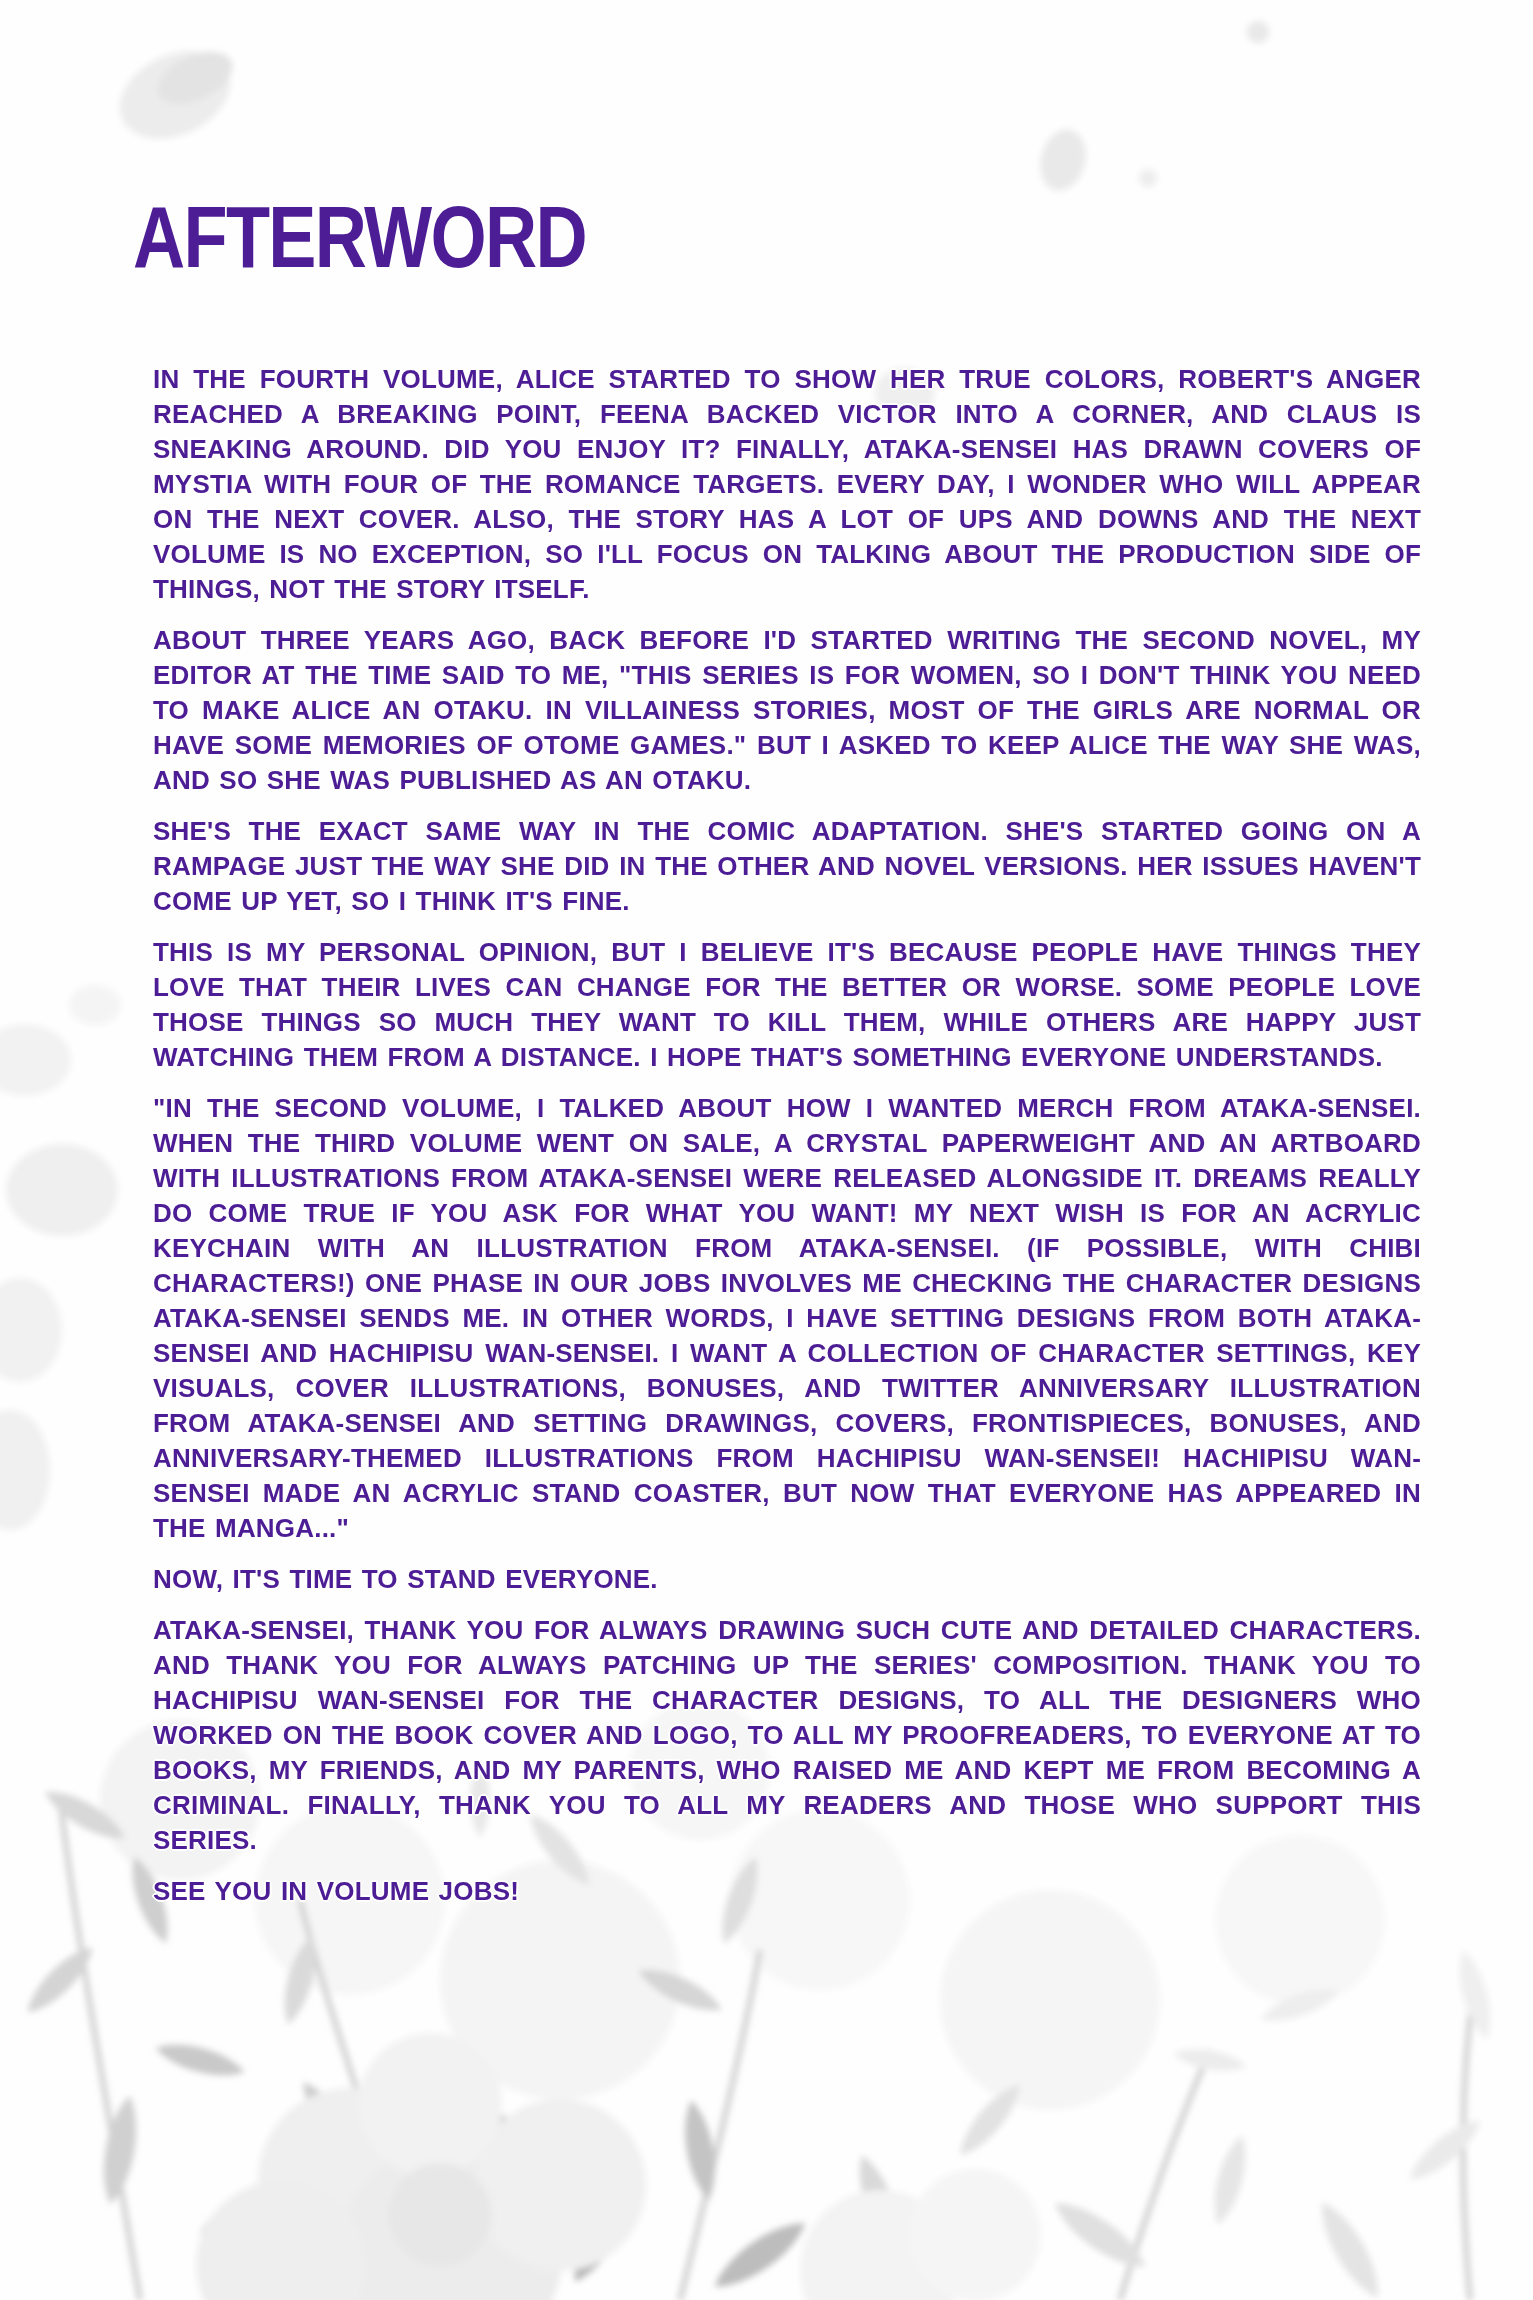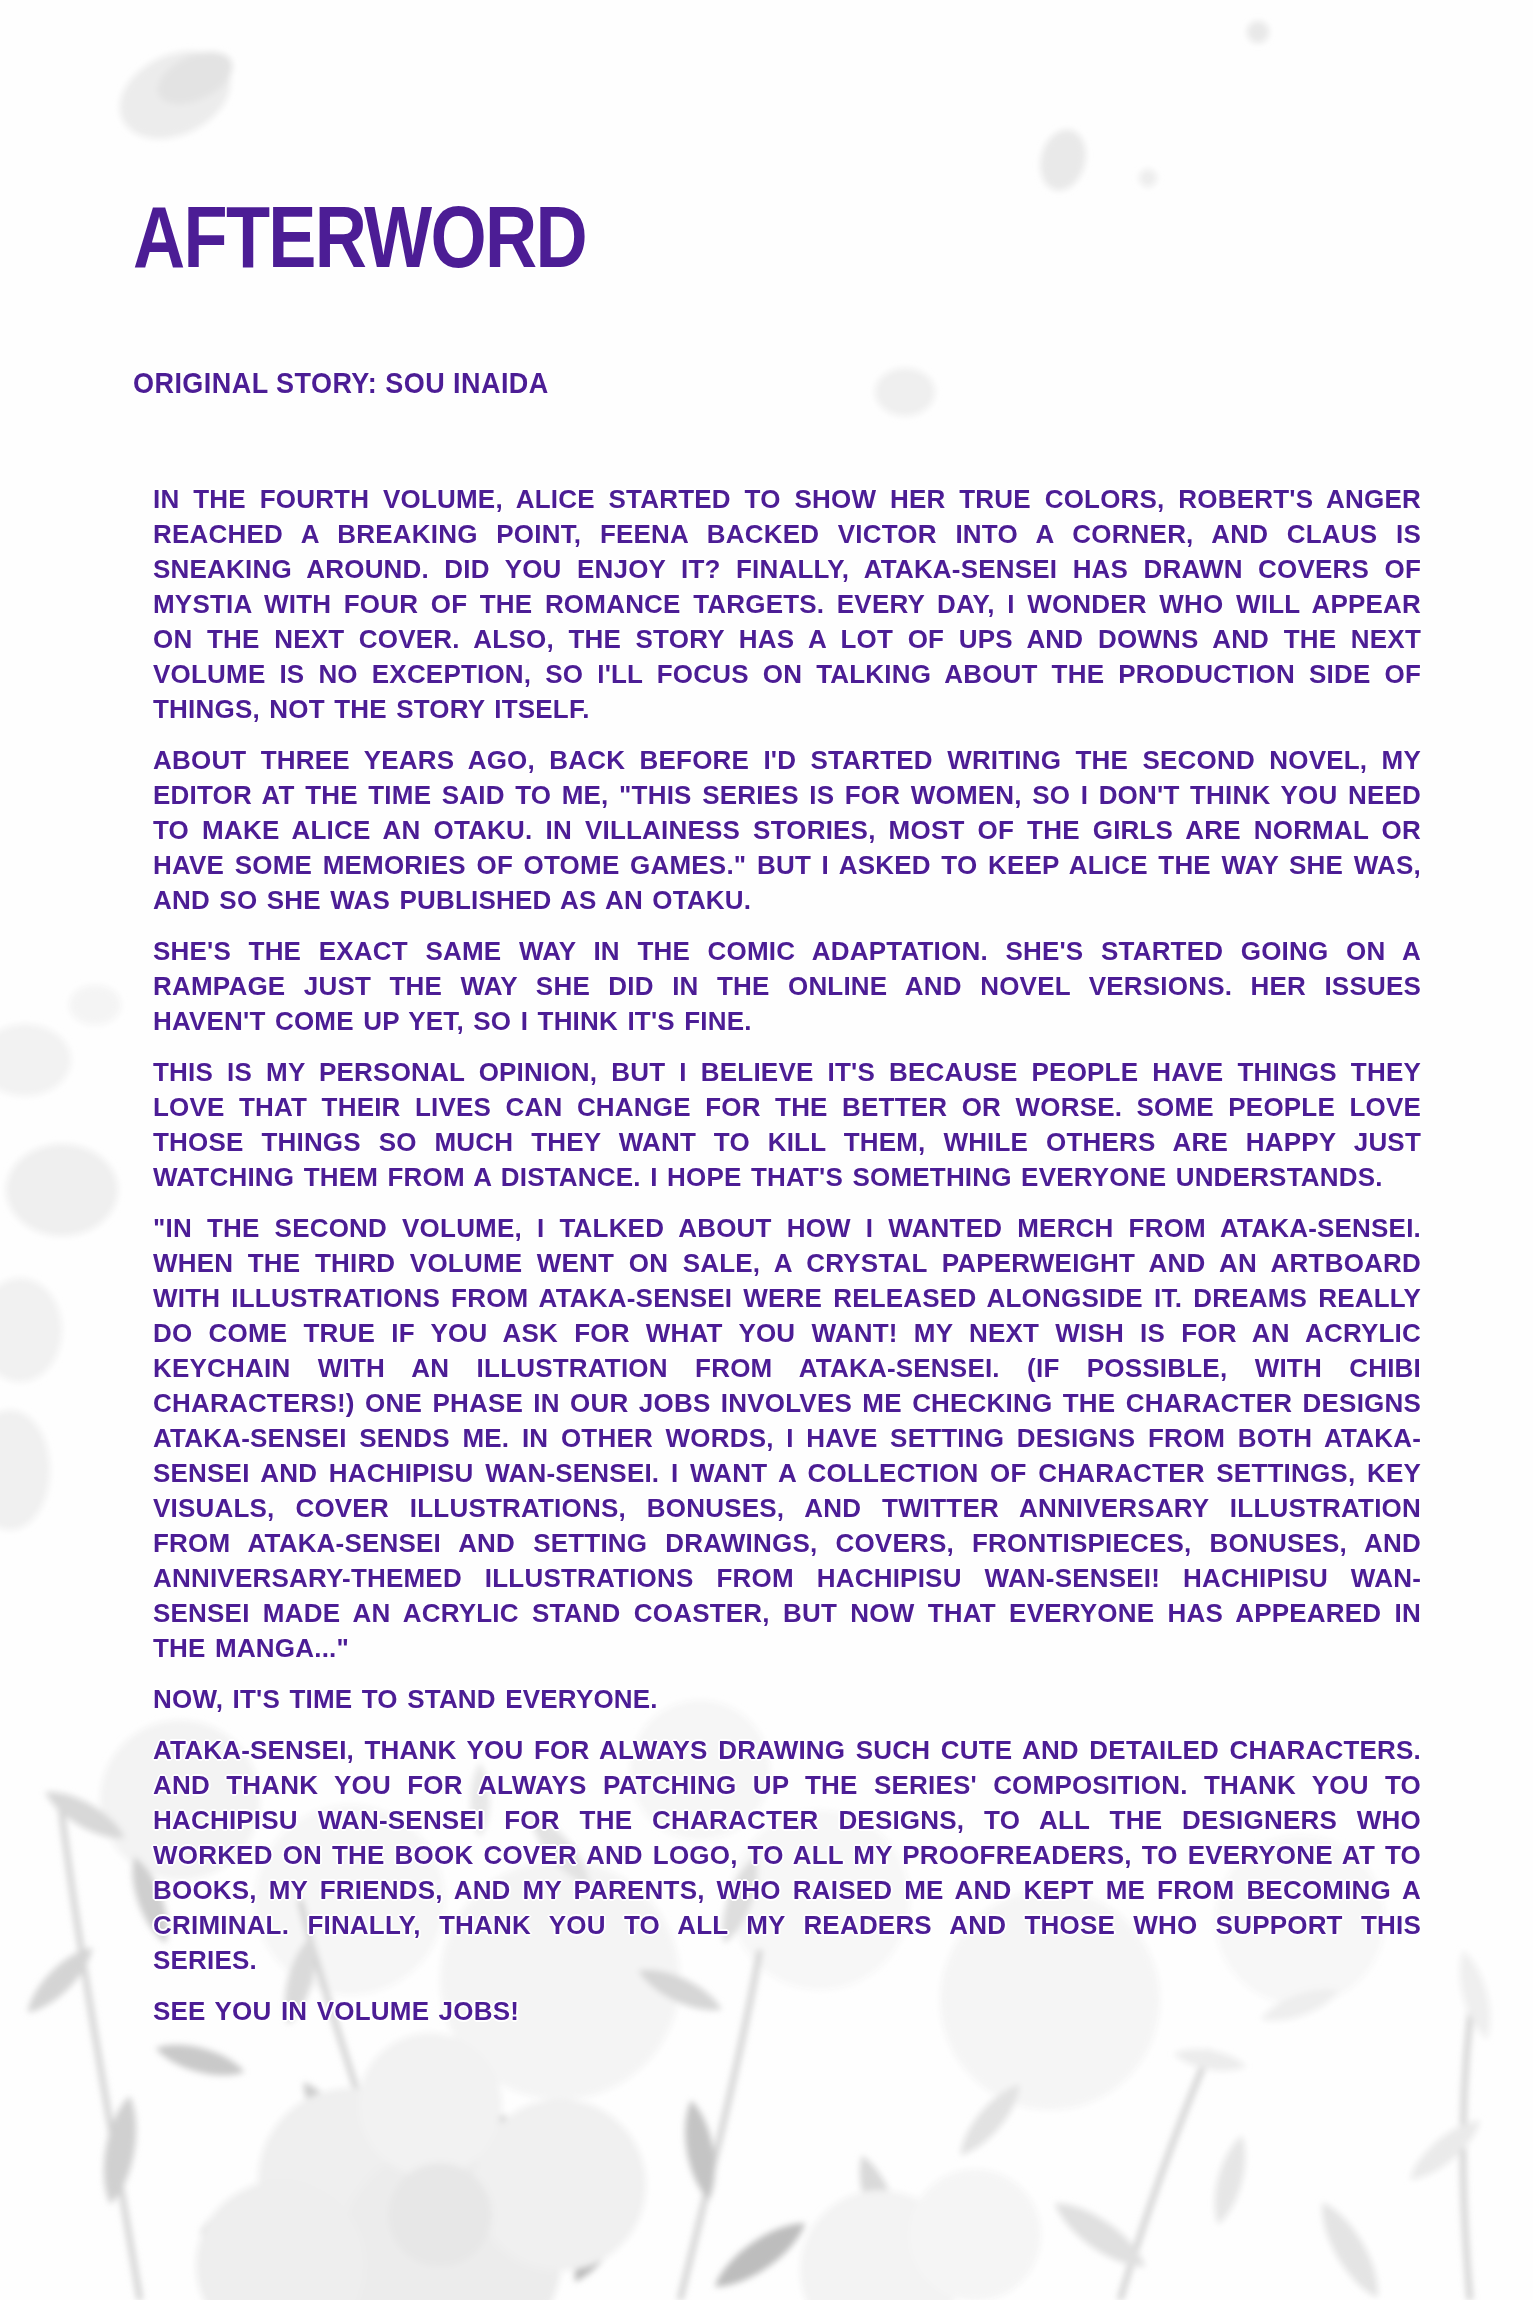--- a/index.html
+++ b/index.html
@@ -120,26 +120,23 @@
       <circle cx="280" cy="2265" r="84" fill="#eeeeee"></circle>
       <circle cx="440" cy="2215" r="52" fill="#e7e7e7"></circle>
       <circle cx="880" cy="2270" r="80" fill="#f3f3f3"></circle>
       <circle cx="975" cy="2235" r="66" fill="#f5f5f5"></circle>
     </g>
   </g>
 </svg>
 
 <div class="content">
   <h1 class="page-title">AFTERWORD</h1>
-  <div>
-    <div class="byline">ORIGINAL STORY: SOU INAIDA</div>
-  </div>
   <div class="paragraphs">
     <p>IN THE FOURTH VOLUME, ALICE STARTED TO SHOW HER TRUE COLORS, ROBERT'S ANGER REACHED A BREAKING POINT, FEENA BACKED VICTOR INTO A CORNER, AND CLAUS IS SNEAKING AROUND. DID YOU ENJOY IT? FINALLY, ATAKA-SENSEI HAS DRAWN COVERS OF MYSTIA WITH FOUR OF THE ROMANCE TARGETS. EVERY DAY, I WONDER WHO WILL APPEAR ON THE NEXT COVER. ALSO, THE STORY HAS A LOT OF UPS AND DOWNS AND THE NEXT VOLUME IS NO EXCEPTION, SO I'LL FOCUS ON TALKING ABOUT THE PRODUCTION SIDE OF THINGS, NOT THE STORY ITSELF.</p>
     <p>ABOUT THREE YEARS AGO, BACK BEFORE I'D STARTED WRITING THE SECOND NOVEL, MY EDITOR AT THE TIME SAID TO ME, "THIS SERIES IS FOR WOMEN, SO I DON'T THINK YOU NEED TO MAKE ALICE AN OTAKU. IN VILLAINESS STORIES, MOST OF THE GIRLS ARE NORMAL OR HAVE SOME MEMORIES OF OTOME GAMES." BUT I ASKED TO KEEP ALICE THE WAY SHE WAS, AND SO SHE WAS PUBLISHED AS AN OTAKU.</p>
-    <p>SHE'S THE EXACT SAME WAY IN THE COMIC ADAPTATION. SHE'S STARTED GOING ON A RAMPAGE JUST THE WAY SHE DID IN THE ONLINE AND NOVEL VERSIONS. HER ISSUES HAVEN'T COME UP YET, SO I THINK IT'S FINE.</p>
+    <p>SHE'S THE EXACT SAME WAY IN THE COMIC ADAPTATION. SHE'S STARTED GOING ON A RAMPAGE JUST THE WAY SHE DID IN THE OTHER AND NOVEL VERSIONS. HER ISSUES HAVEN'T COME UP YET, SO I THINK IT'S FINE.</p>
     <p>THIS IS MY PERSONAL OPINION, BUT I BELIEVE IT'S BECAUSE PEOPLE HAVE THINGS THEY LOVE THAT THEIR LIVES CAN CHANGE FOR THE BETTER OR WORSE. SOME PEOPLE LOVE THOSE THINGS SO MUCH THEY WANT TO KILL THEM, WHILE OTHERS ARE HAPPY JUST WATCHING THEM FROM A DISTANCE. I HOPE THAT'S SOMETHING EVERYONE UNDERSTANDS.</p>
     <p>"IN THE SECOND VOLUME, I TALKED ABOUT HOW I WANTED MERCH FROM ATAKA-SENSEI. WHEN THE THIRD VOLUME WENT ON SALE, A CRYSTAL PAPERWEIGHT AND AN ARTBOARD WITH ILLUSTRATIONS FROM ATAKA-SENSEI WERE RELEASED ALONGSIDE IT. DREAMS REALLY DO COME TRUE IF YOU ASK FOR WHAT YOU WANT! MY NEXT WISH IS FOR AN ACRYLIC KEYCHAIN WITH AN ILLUSTRATION FROM ATAKA-SENSEI. (IF POSSIBLE, WITH CHIBI CHARACTERS!) ONE PHASE IN OUR JOBS INVOLVES ME CHECKING THE CHARACTER DESIGNS ATAKA-SENSEI SENDS ME. IN OTHER WORDS, I HAVE SETTING DESIGNS FROM BOTH ATAKA-SENSEI AND HACHIPISU WAN-SENSEI. I WANT A COLLECTION OF CHARACTER SETTINGS, KEY VISUALS, COVER ILLUSTRATIONS, BONUSES, AND TWITTER ANNIVERSARY ILLUSTRATION FROM ATAKA-SENSEI AND SETTING DRAWINGS, COVERS, FRONTISPIECES, BONUSES, AND ANNIVERSARY-THEMED ILLUSTRATIONS FROM HACHIPISU WAN-SENSEI! HACHIPISU WAN-SENSEI MADE AN ACRYLIC STAND COASTER, BUT NOW THAT EVERYONE HAS APPEARED IN THE MANGA..."</p>
     <p>NOW, IT'S TIME TO STAND EVERYONE.</p>
     <p>ATAKA-SENSEI, THANK YOU FOR ALWAYS DRAWING SUCH CUTE AND DETAILED CHARACTERS. AND THANK YOU FOR ALWAYS PATCHING UP THE SERIES' COMPOSITION. THANK YOU TO HACHIPISU WAN-SENSEI FOR THE CHARACTER DESIGNS, TO ALL THE DESIGNERS WHO WORKED ON THE BOOK COVER AND LOGO, TO ALL MY PROOFREADERS, TO EVERYONE AT TO BOOKS, MY FRIENDS, AND MY PARENTS, WHO RAISED ME AND KEPT ME FROM BECOMING A CRIMINAL. FINALLY, THANK YOU TO ALL MY READERS AND THOSE WHO SUPPORT THIS SERIES.</p>
     <p>SEE YOU IN VOLUME JOBS!</p>
   </div>
 </div>
 
 </body></html>

